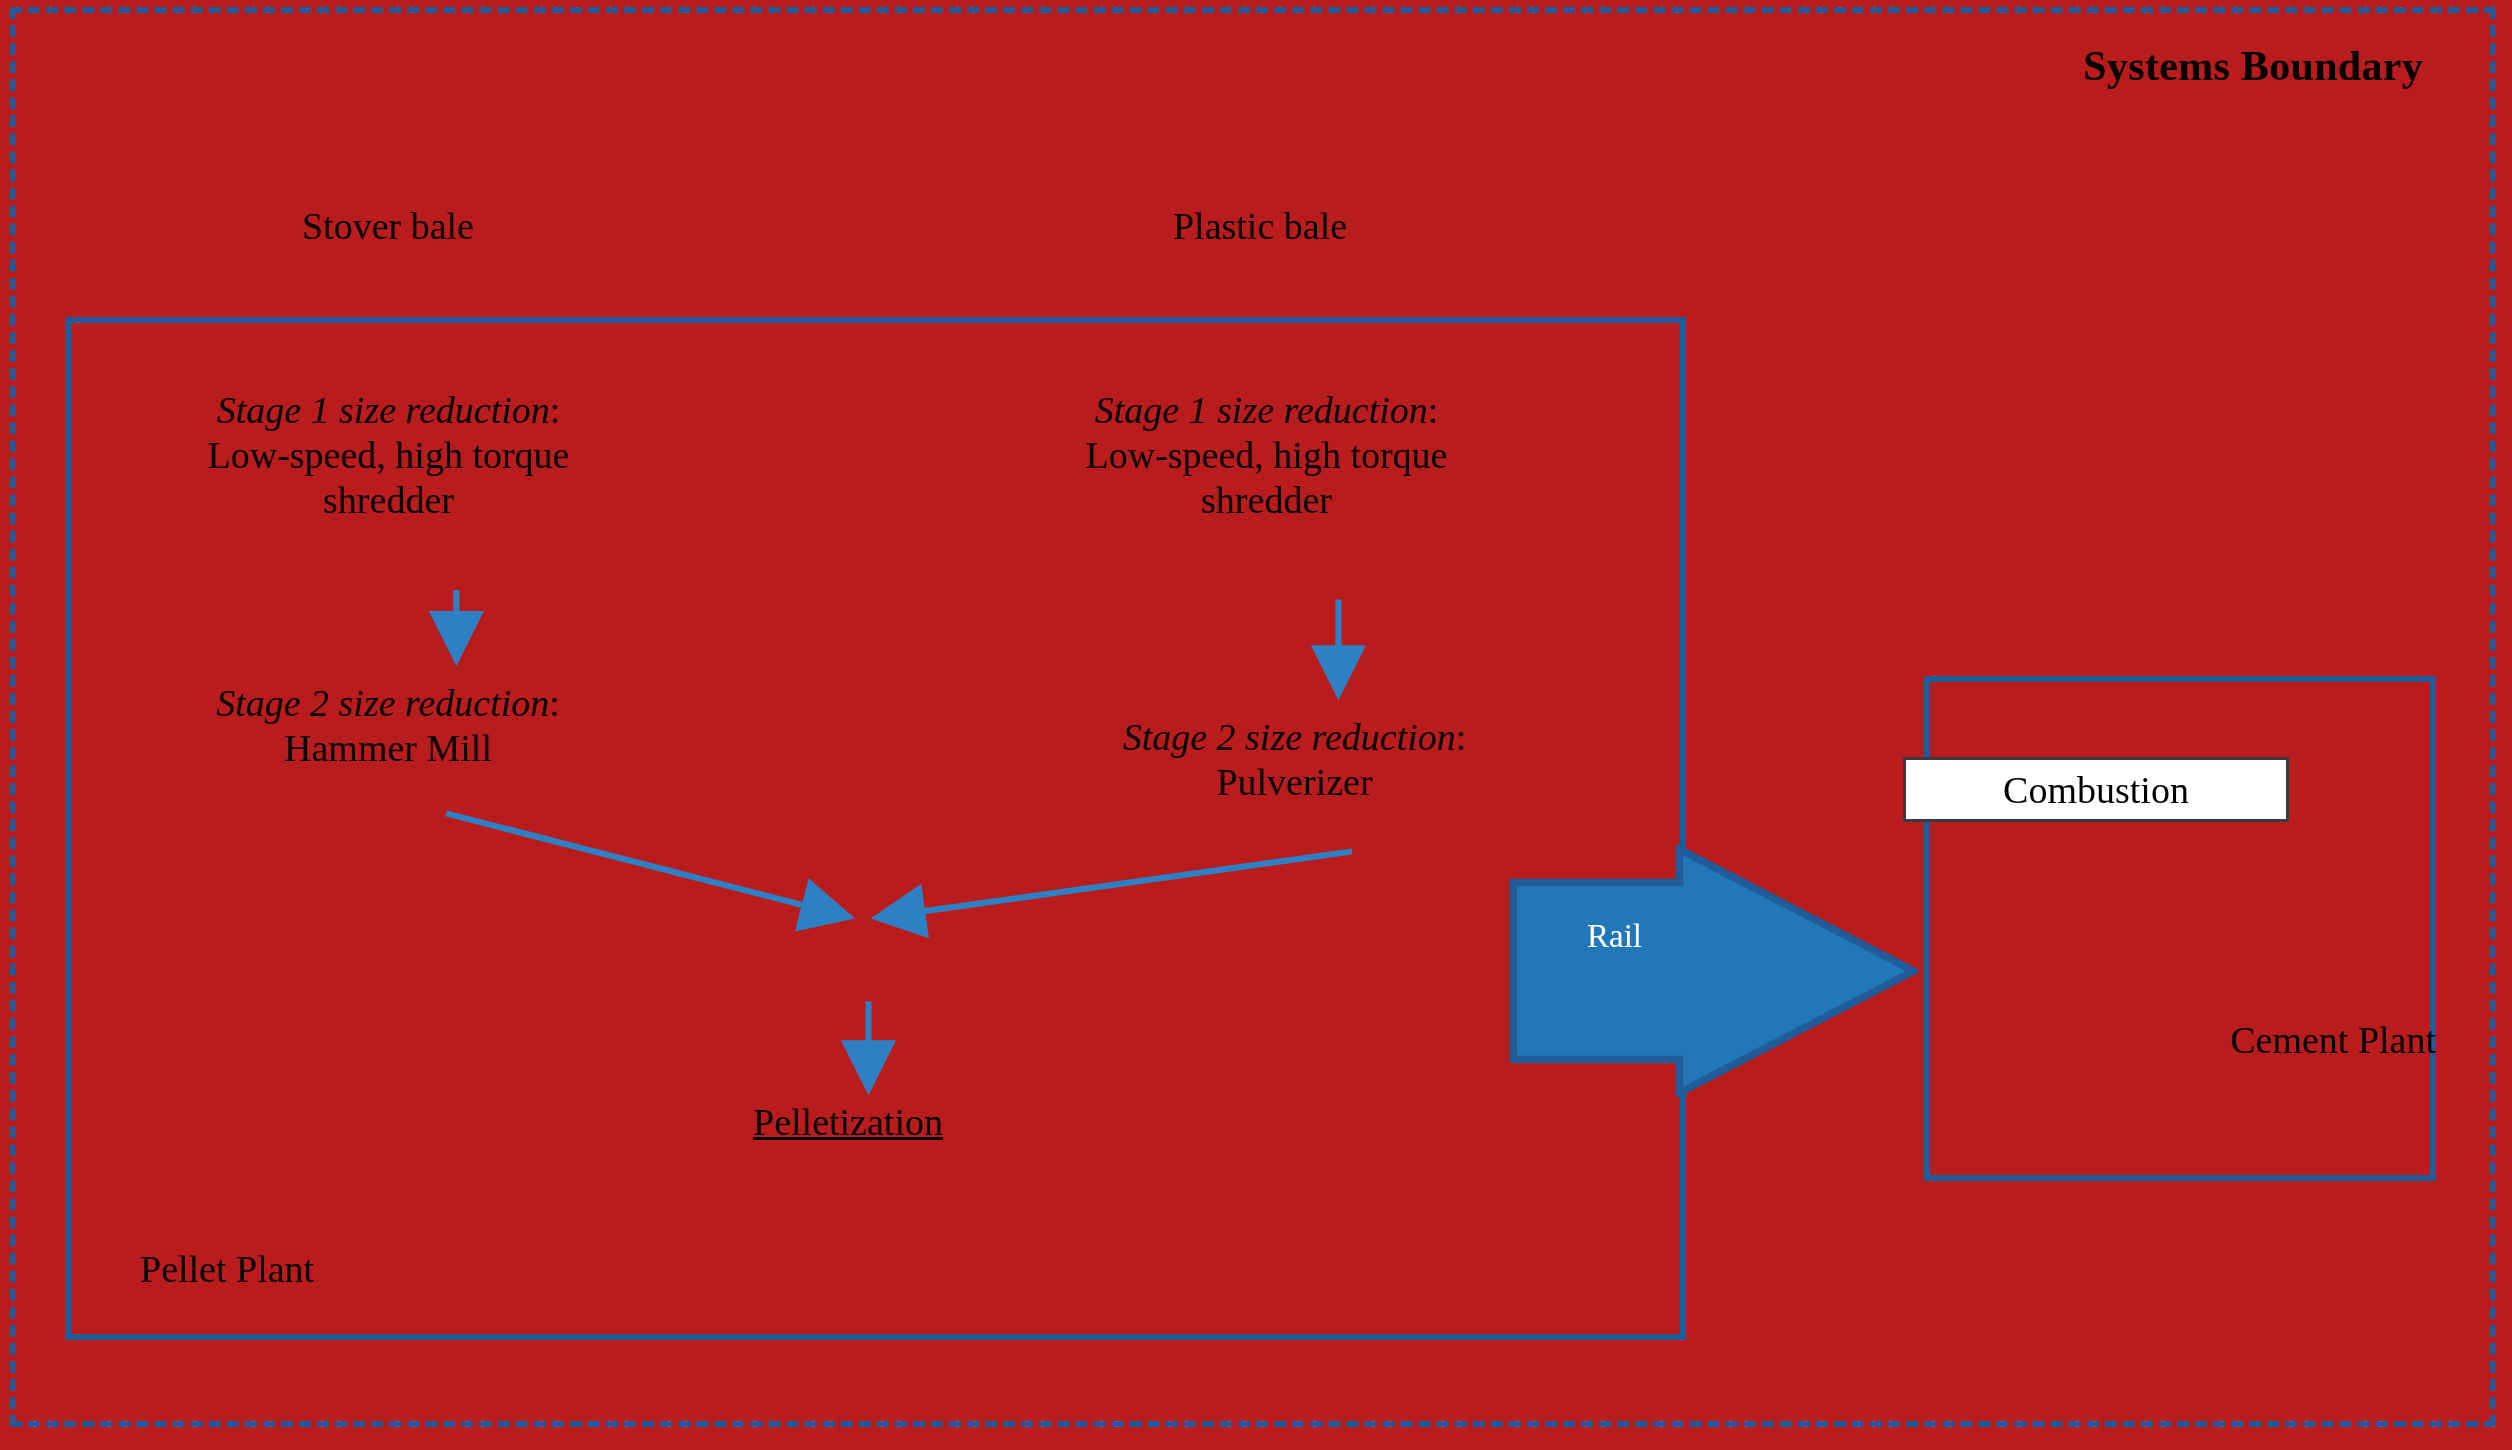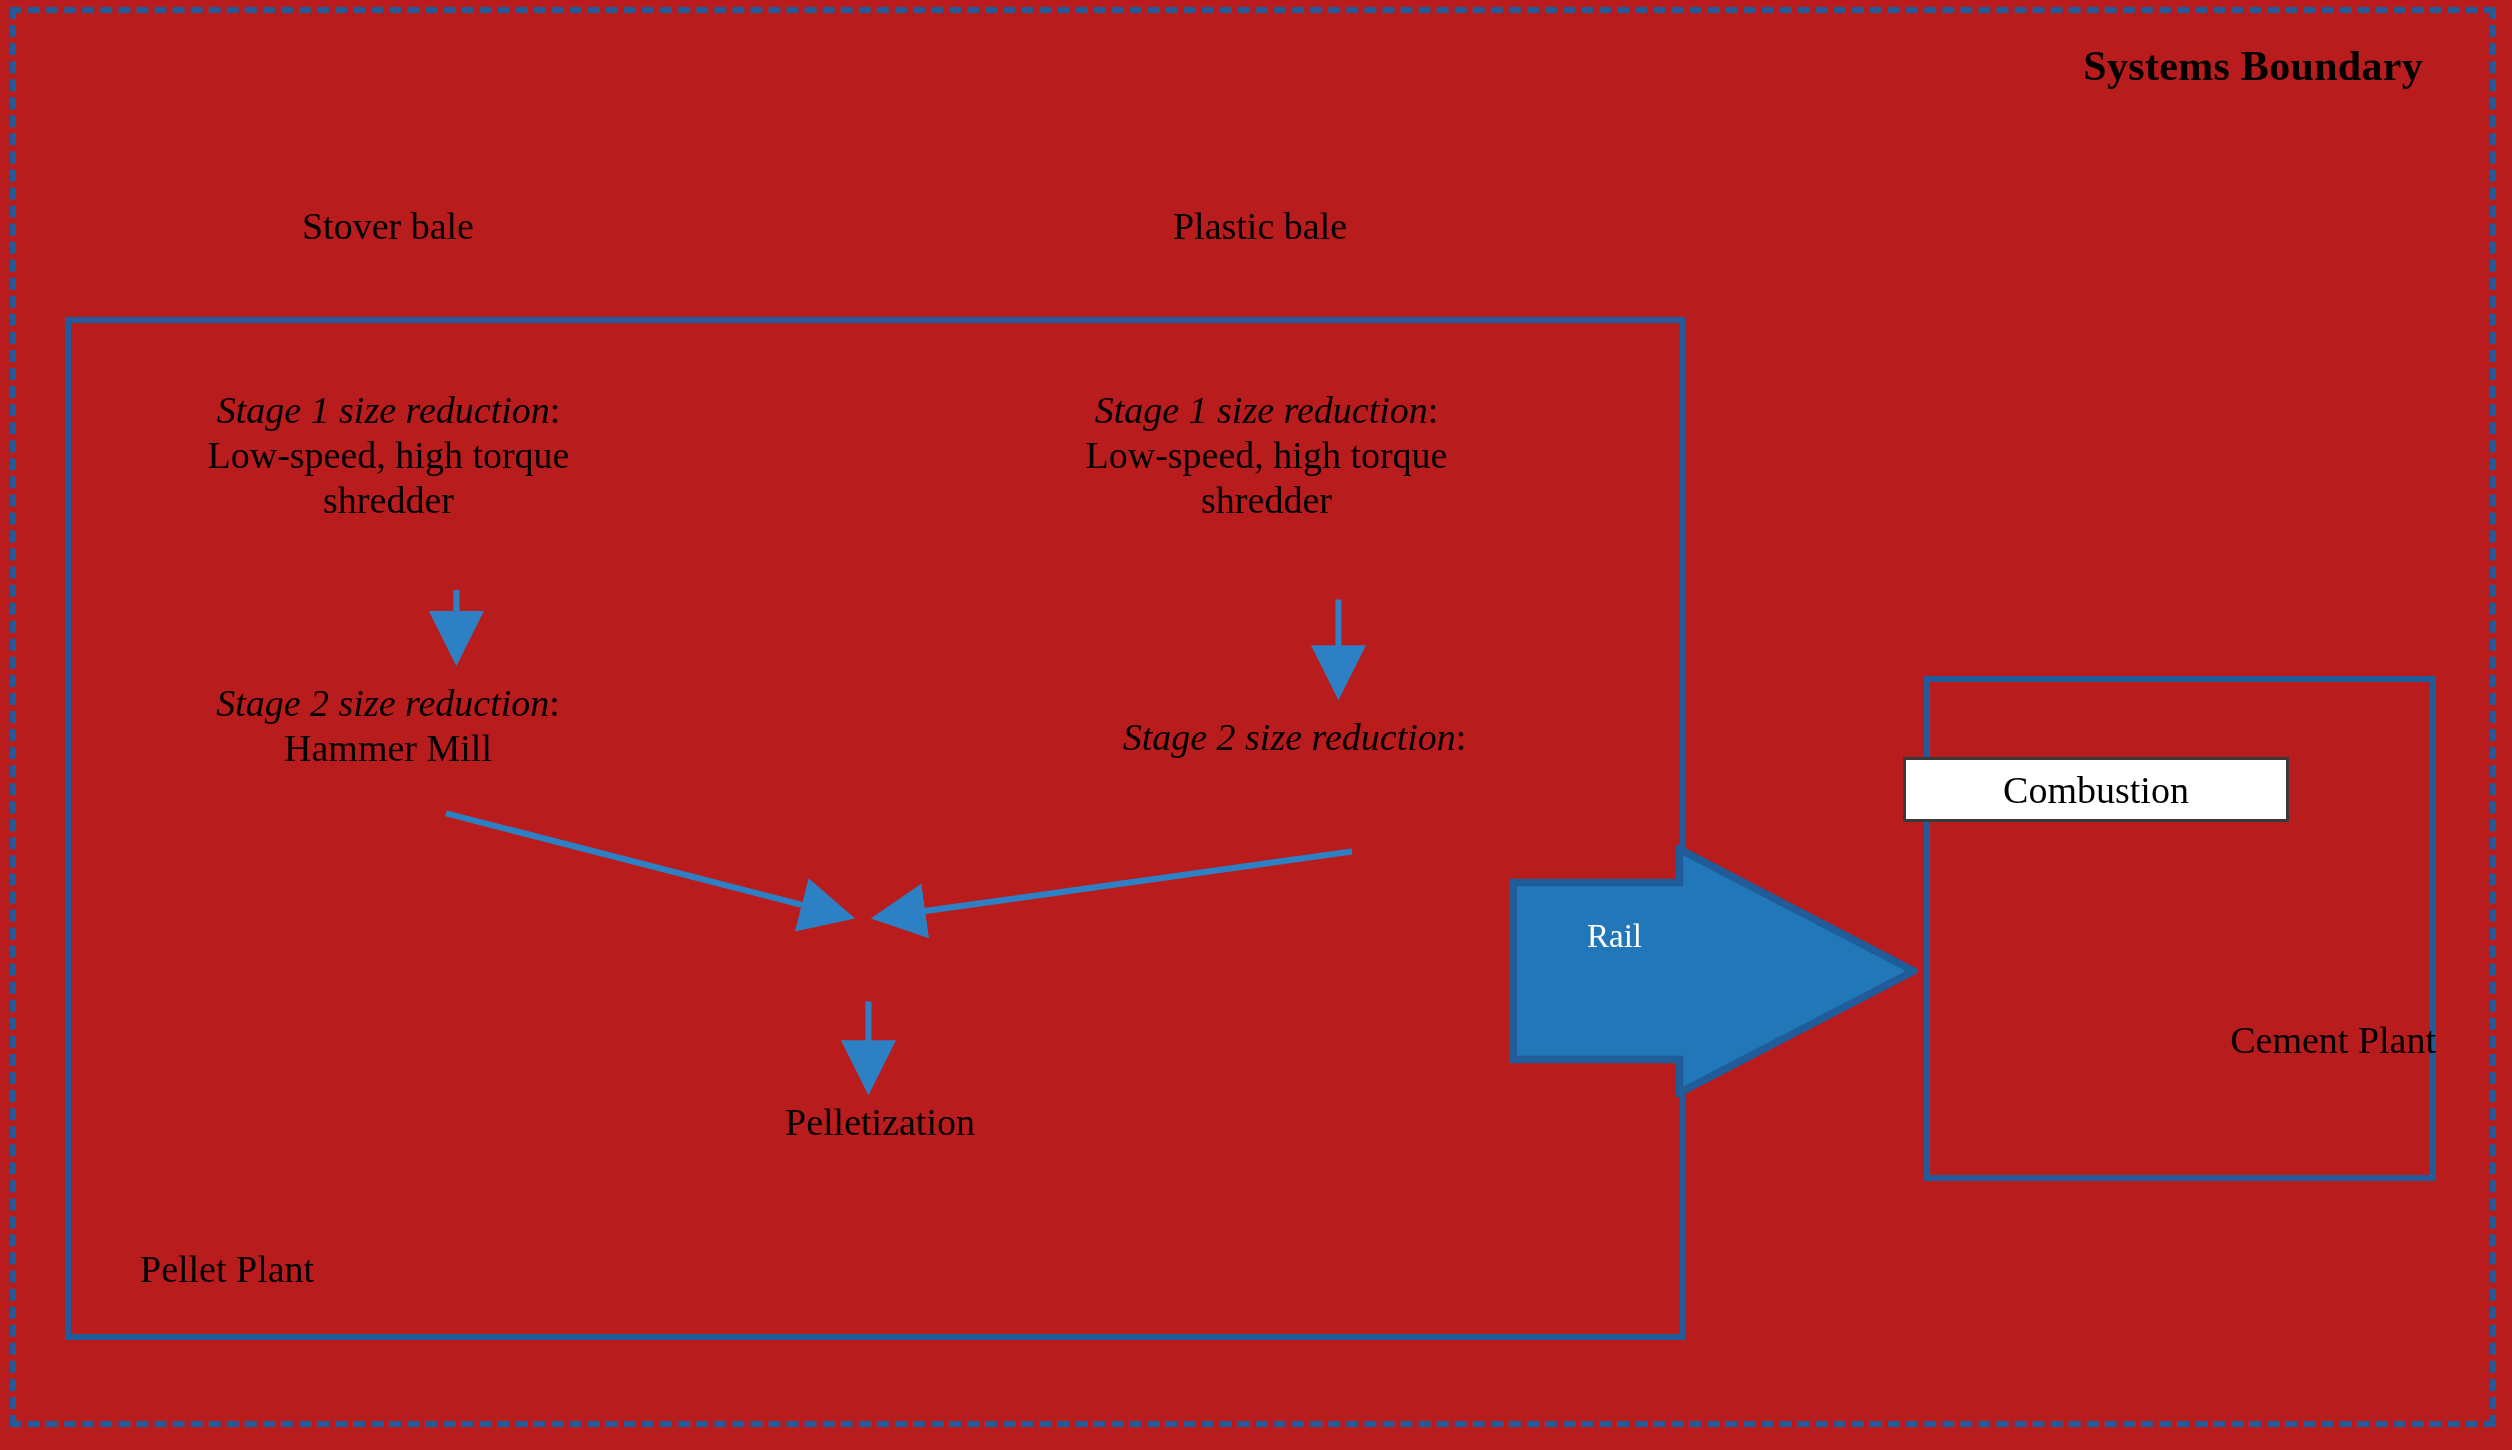--- a/index.html
+++ b/index.html
@@ -77,21 +77,21 @@
   #stover-bale      { left: 177px;  top: 204px; width: 422px; }
   #plastic-bale     { left: 1049px; top: 204px; width: 422px; }
 
   #stover-stage1    { left: 123px;  top: 388px; width: 531px; }
   #plastic-stage1   { left: 1001px; top: 388px; width: 531px; }
 
   #stover-stage2    { left: 136px;  top: 681px; width: 504px; }
   #plastic-stage2   { left: 1022px; top: 715px; width: 545px; }
 
   #mixing-node      { left: 450px;  top: 926px; width: 804px; }
-  #pelletization    { left: 628px;  top: 1100px; width: 504px; }
+  #pelletization    { left: 596px;  top: 1100px; width: 504px; text-decoration: underline; }
 
   
   #cement-plant-box {
     position: absolute;
     left: 1924px;
     top: 676px;
     width: 512px;
     height: 505px;
     border: 6.1px solid #1F5C99;
     box-sizing: border-box;
@@ -179,20 +179,21 @@
     <span class="line">shredder</span>
   </div>
 
   <div class="node" id="stover-stage2">
     <span class="line"><span class="stage-label">Stage 2 size reduction</span><span class="stage-colon">:</span></span>
     <span class="line">Hammer  Mill</span>
   </div>
 
   <div class="node" id="plastic-stage2">
     <span class="line"><span class="stage-label">Stage 2 size reduction</span><span class="stage-colon">:</span></span>
+    <span class="line">Pulverizer</span>
   </div>
 
   <div class="node" id="pelletization">
     <span class="line">Pelletization</span>
   </div>
 
   <svg id="connectors" viewBox="0 0 3688 2130">
     <defs>
       <marker id="ah" markerWidth="9" markerHeight="9" refX="7" refY="4.5" orient="auto" markerUnits="strokeWidth">
         <path d="M0,0 L9,4.5 L0,9 z" fill="#2E80C4"></path>

